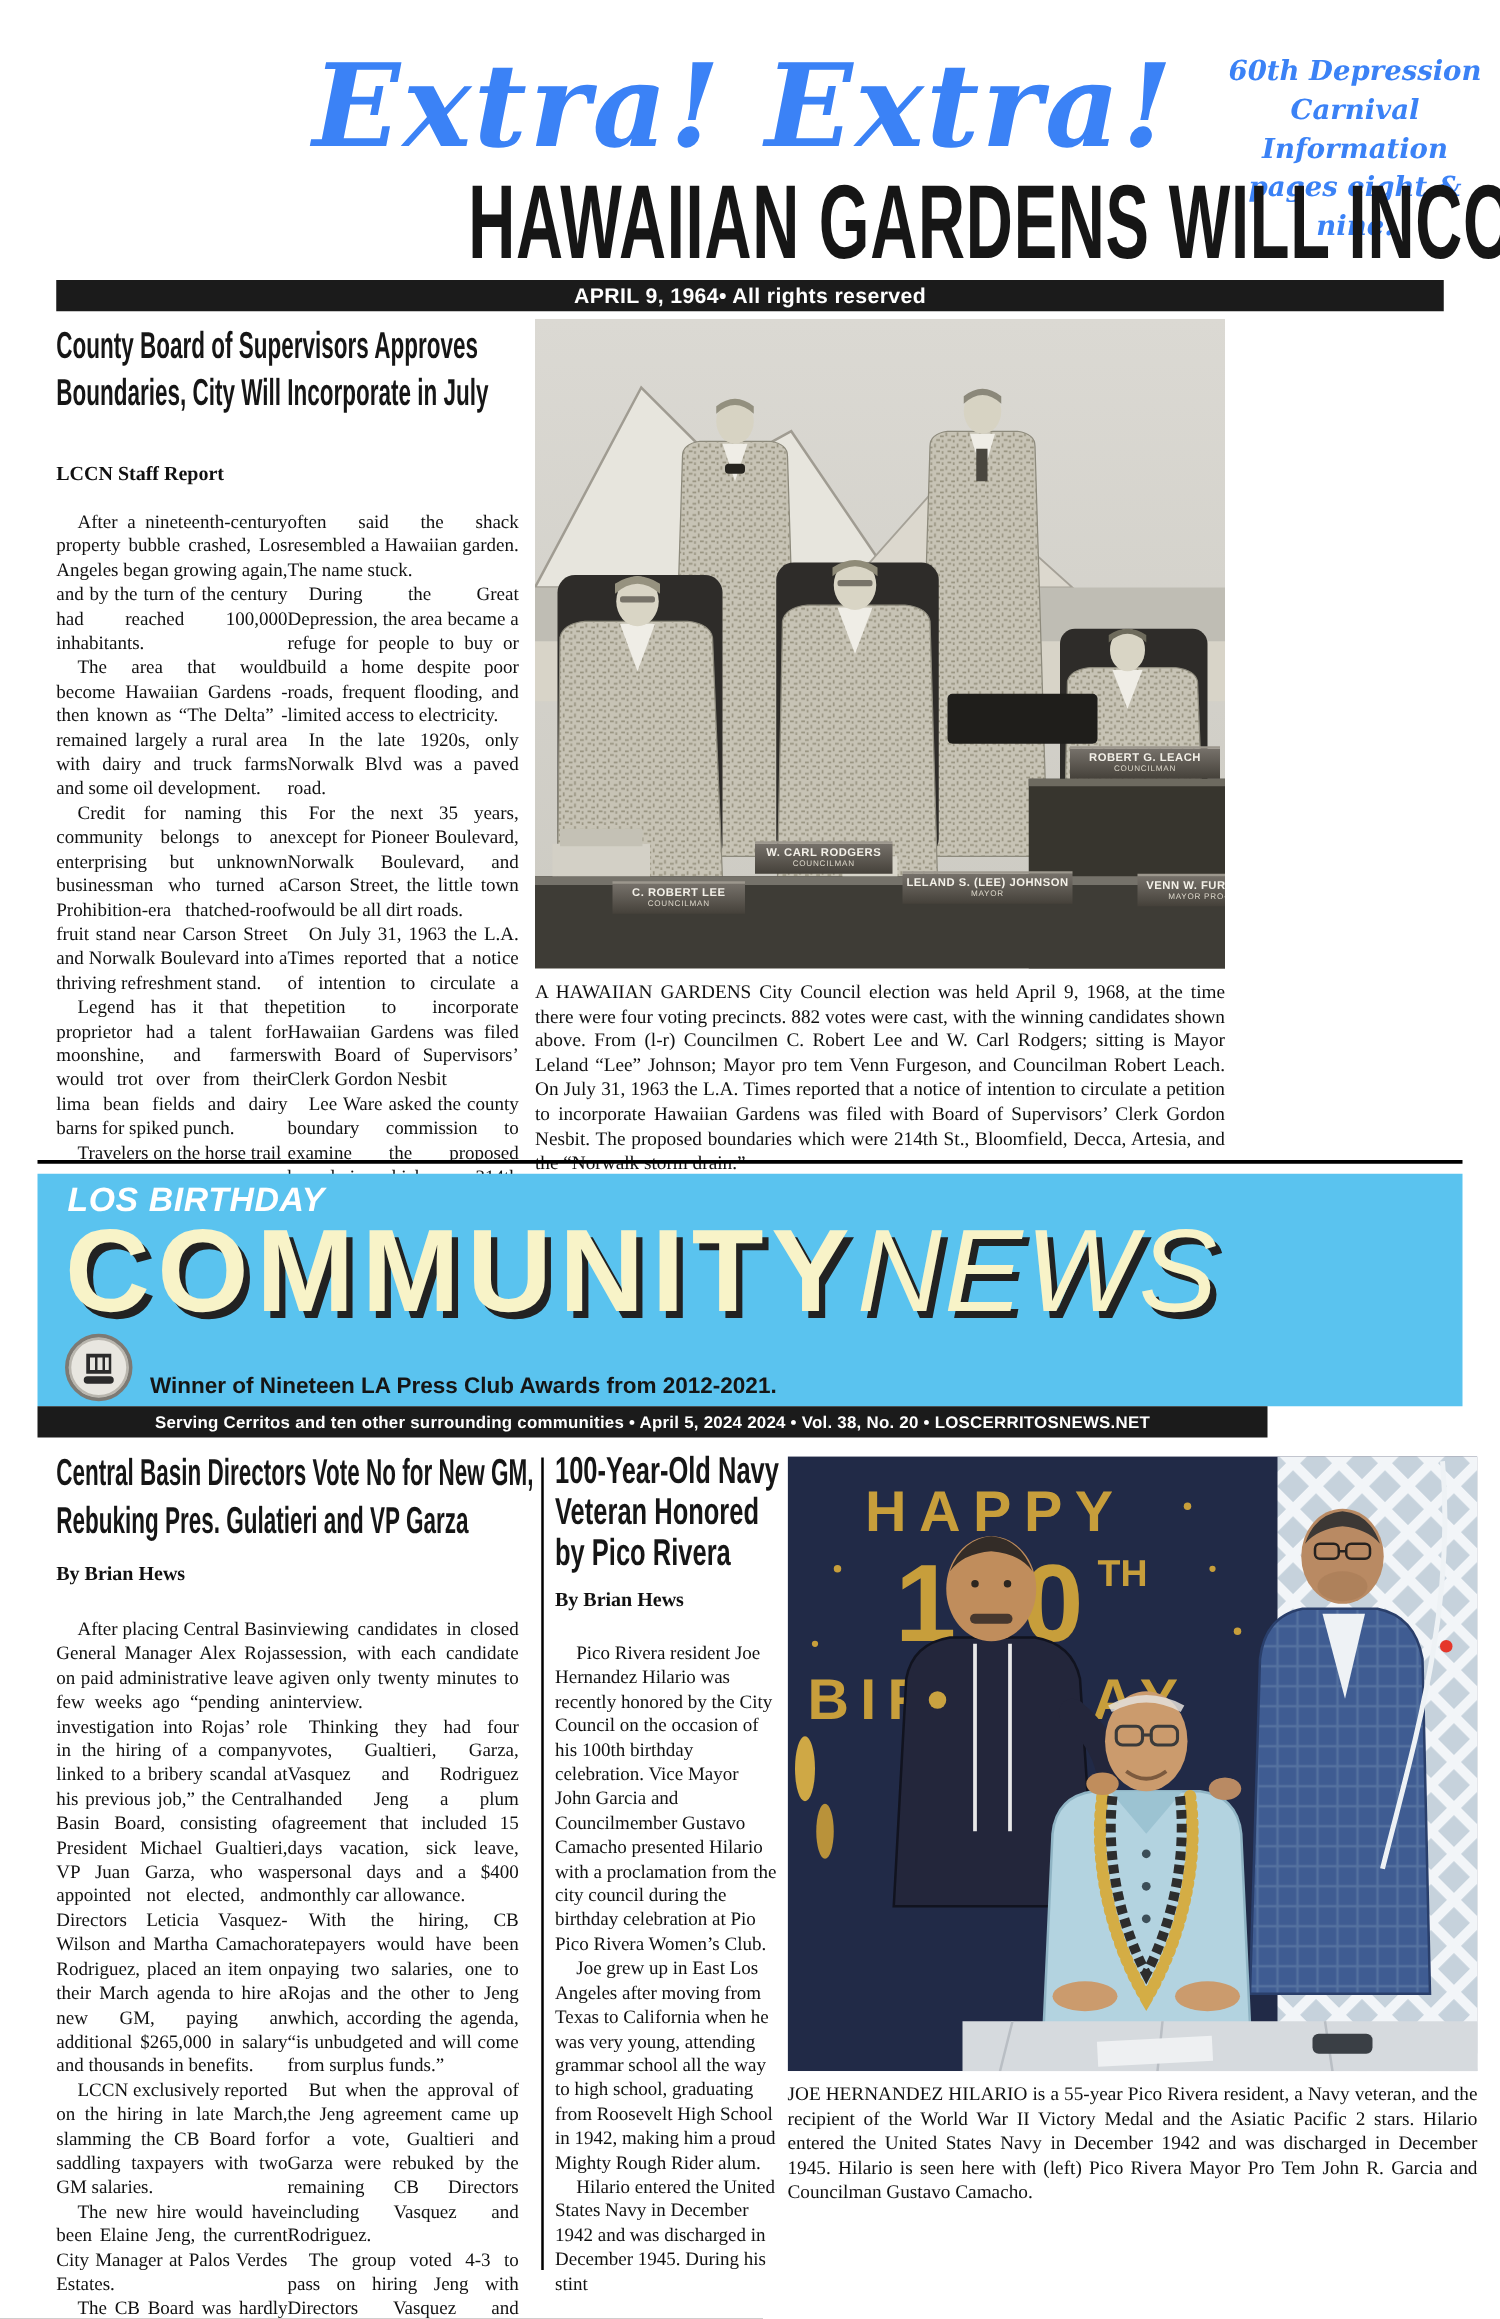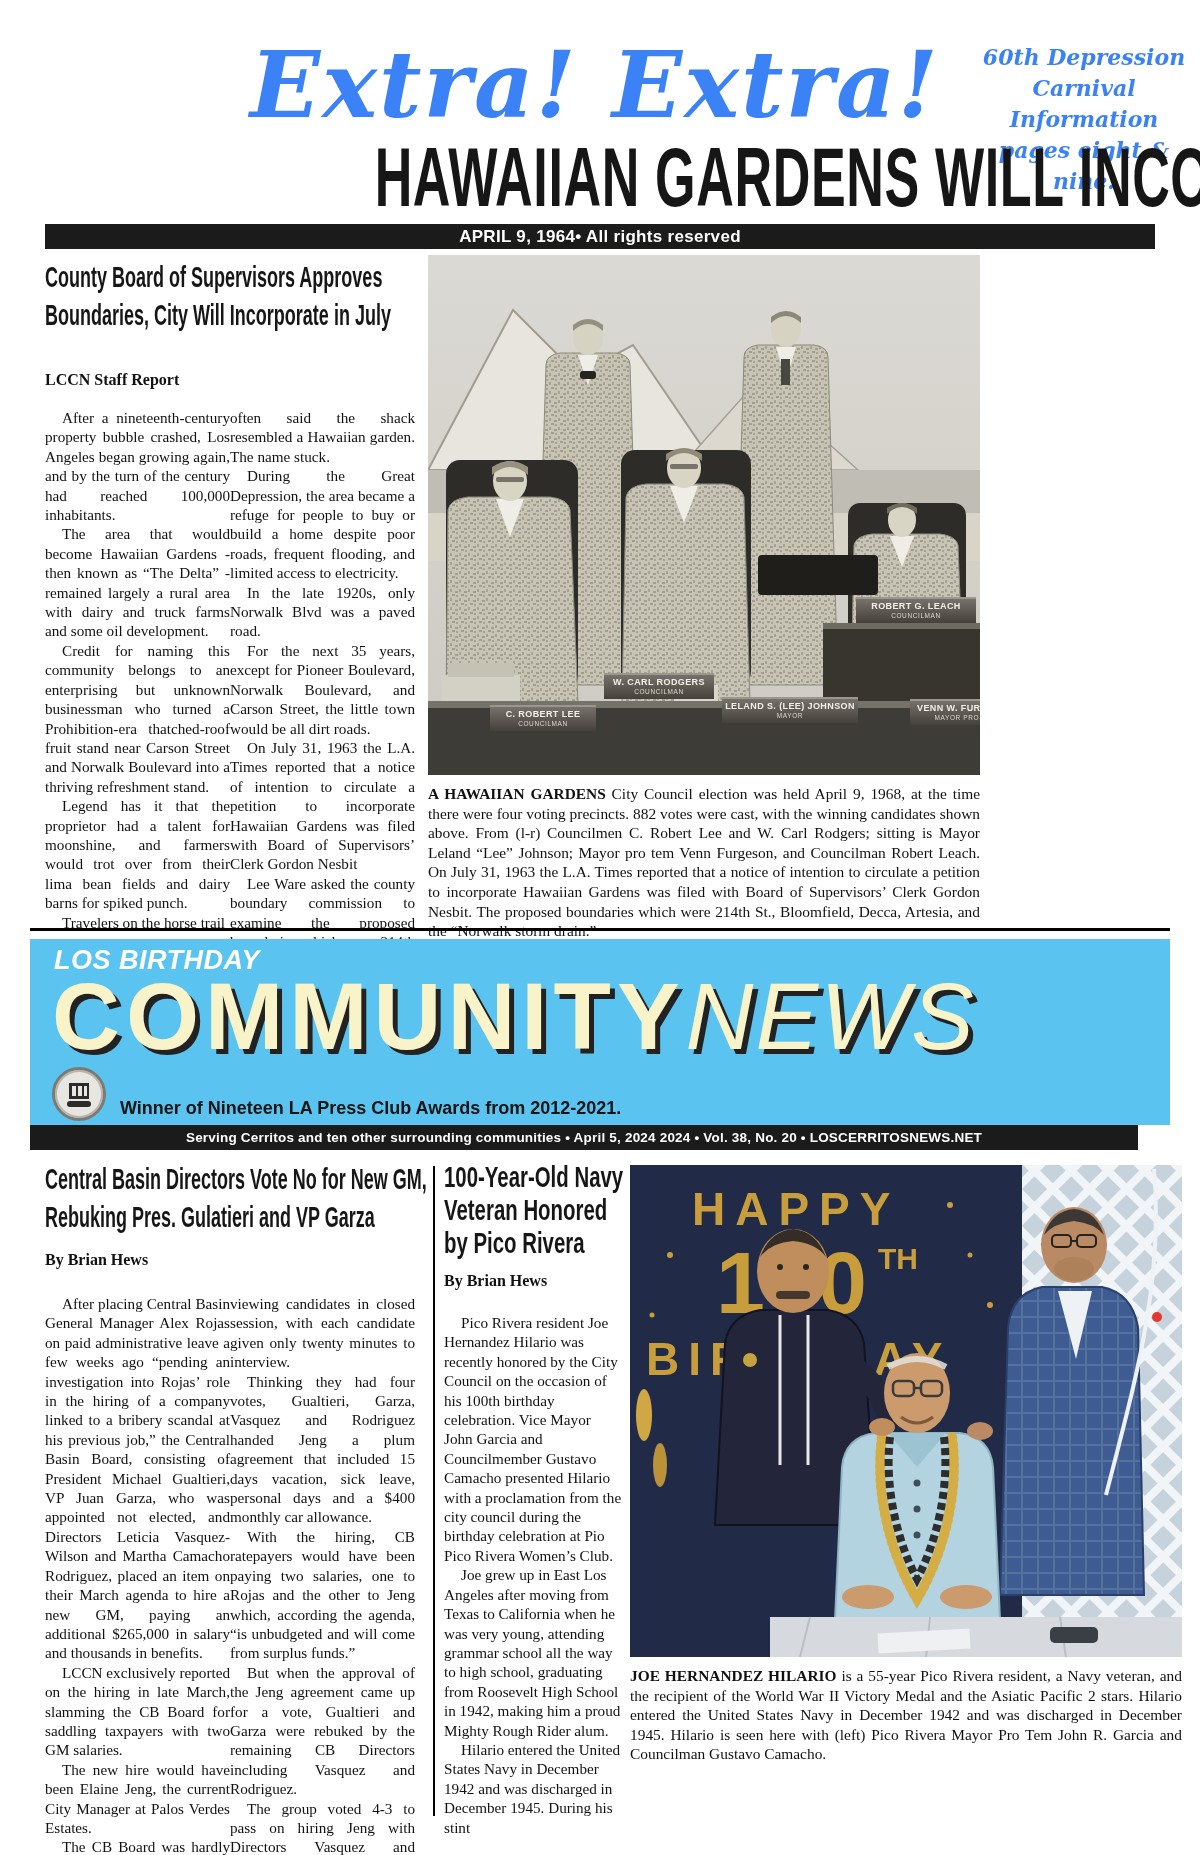--- a/index.html
+++ b/index.html
@@ -22,42 +22,42 @@
   .hl-line{display:block;height:38px;line-height:38px;font-size:30px;}
   .hl-line3{display:block;height:33px;line-height:33px;font-size:30px;}
   .byline{font-family:"Liberation Serif",serif;font-weight:bold;font-size:16px;line-height:20px;}
   .cols{display:flex;}
   .col{width:185px;}
   .col p{margin:0;font-size:15.2px;line-height:19.4px;text-align:justify;text-indent:17px;}
   .col p.cont{text-indent:0;}
   .col.ragged p{text-align:left;}
   .jump{margin-top:22px;font-size:14.6px;text-align:right;padding-right:2px;}
   .caption{font-size:15.4px;line-height:19.6px;text-align:justify;}
-  .cap-lead{font-weight:bold;}
+  .cap-lead{font-weight:normal;}
   
   .plate{position:absolute;background:linear-gradient(#76716a,#45413a);border-top:2px solid #9c978d;
          color:#f3f0e8;text-align:center;font-family:"Liberation Sans",sans-serif;padding:2px 1px 3px;}
   .plate .nm{display:block;font-size:9px;font-weight:700;letter-spacing:.4px;line-height:11px;}
   .plate .tt{display:block;font-size:6.5px;letter-spacing:.6px;line-height:8px;color:#ded9cc;}
   
   .hrule{background:#000;}
   .vrule{background:#000;width:2px;}
   
   #bluebox{left:30px;top:939px;width:1140px;height:186px;background:#5ac3ef;}
   #kicker{position:absolute;left:24px;top:6px;color:#fff;font-family:"Liberation Sans",sans-serif;
           font-style:italic;font-weight:700;font-size:27px;letter-spacing:.5px;}
   #banner-title{position:absolute;left:22px;top:30px;white-space:nowrap;font-family:"Liberation Sans",sans-serif;
           font-size:94px;line-height:96px;color:#f8f3c8;text-shadow:5px 5px 0 #222222;}
   #banner-title .main{font-weight:700;letter-spacing:6px;}
   #banner-title .ital{font-style:italic;font-weight:400;letter-spacing:2px;}
   #award-row{position:absolute;left:22px;top:128px;display:flex;align-items:center;gap:14px;}
   #medal{width:48px;height:48px;border-radius:50%;background:#e8e6e0;border:3px solid #7d7a74;
          display:flex;align-items:center;justify-content:center;box-shadow:0 0 0 2px #b9b6ae inset;}
   #award-text{font-family:"Liberation Sans",sans-serif;font-weight:700;font-size:18px;color:#151515;margin-top:28px;}
-  #info-bar{left:30px;top:1125px;width:1108px;height:25px;font-size:13.5px;letter-spacing:.2px;}
+  #info-bar{left:30px;top:1125px;width:984px;height:25px;font-size:13.5px;letter-spacing:.2px;}
   
   .photo{overflow:hidden;}
   svg text{font-family:"Liberation Sans",sans-serif;}
 </style>
 </head>
 <body>
 
 <div id="page">
 
   <div id="extra-title" class="abs blackletter">Extra! Extra!</div>

